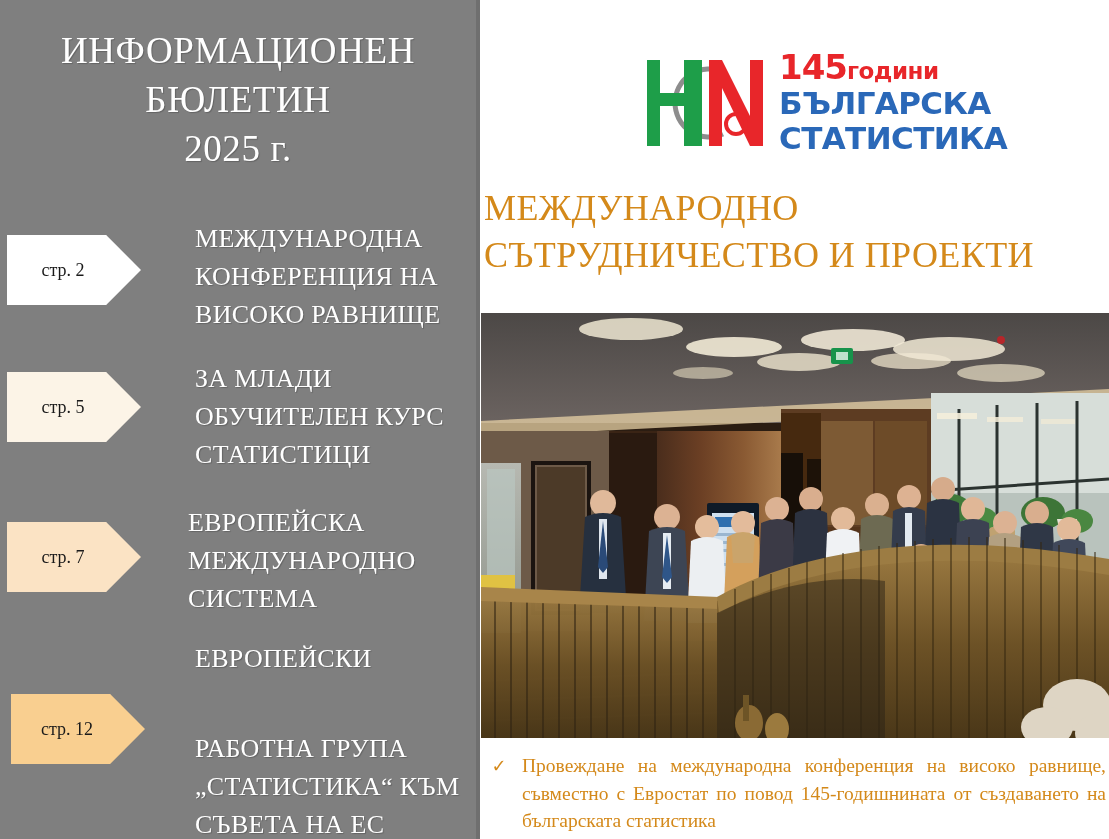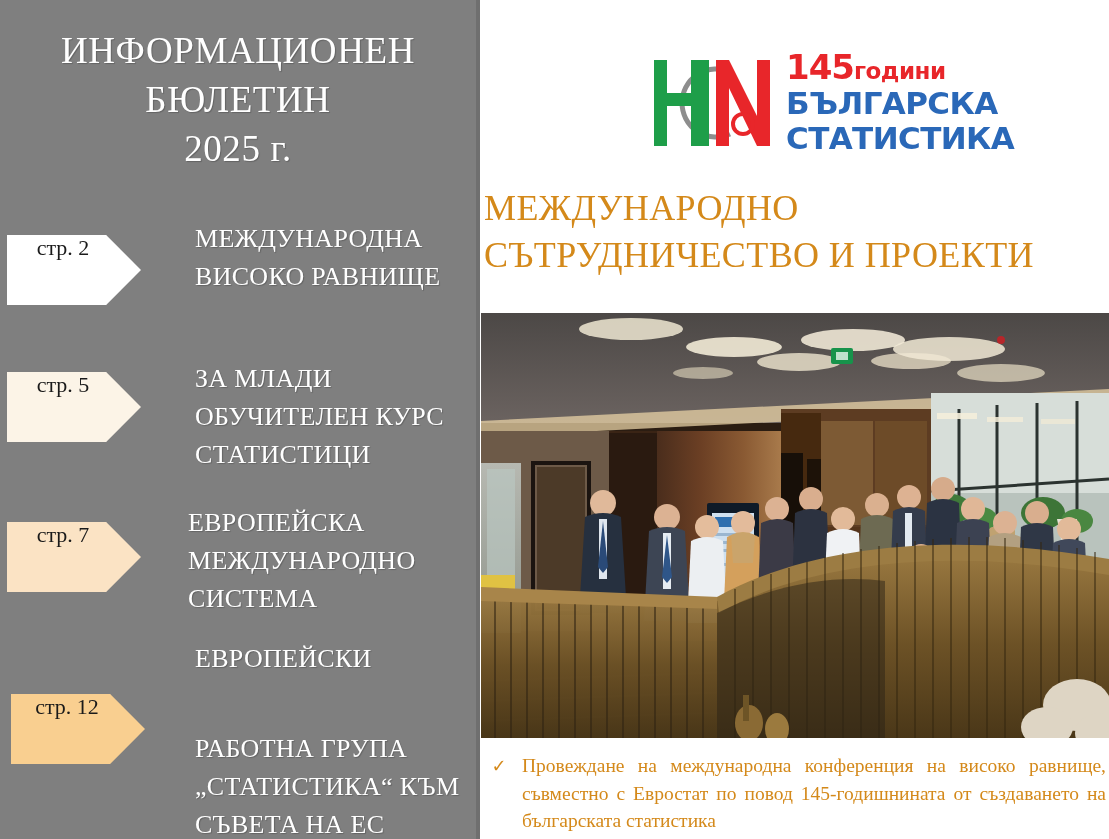--- a/index.html
+++ b/index.html
@@ -45,25 +45,26 @@
   }
   .news-title .tl { display: block; }
 
   
   .toc-row { position: absolute; left: 0; }
 
   .toc-arrow {
     position: absolute;
     height: 70px;
     display: flex;
+    align-items: center;
     justify-content: center;
     -webkit-clip-path: polygon(0 0, 74% 0, 100% 50%, 74% 100%, 0 100%);
     clip-path: polygon(0 0, 74% 0, 100% 50%, 74% 100%, 0 100%);
     color: #1a1a1a;
-    font-size: 22px;
+    font-size: 18px;
   }
   .toc-arrow .pg { transform: translateX(-11px); }
 
   .toc-text {
     position: absolute;
     color: #ffffff;
     font-size: 26px;
     line-height: 1.46;
     letter-spacing: 0.3px;
     text-shadow: 1px 1px 1px rgba(0,0,0,.22);
@@ -76,21 +77,21 @@
   #right {
     position: absolute;
     left: 480px; top: 0;
     width: 629px; height: 839px;
     background: #ffffff;
   }
 
   
   #logo-wrap {
     position: absolute;
-    left: 168px; top: 42px;
+    left: 161px; top: 42px;
     width: 300px; height: 124px;
   }
   #logo-mark {
     position: absolute; left: 0; top: 6px;
     width: 132px; height: 110px;
   }
   #logo-words {
     position: absolute; left: 138px; top: 8px;
     width: 162px;
   }
@@ -177,20 +178,21 @@
     <span class="tl">БЮЛЕТИН</span>
     <span class="tl">2025 г.</span>
   </div>
 
   <div class="toc-row" style="top:0;">
     <div class="toc-arrow" style="left:7px; top:235px; width:134px; background:#ffffff;">
       <span class="pg">стр. 2</span>
     </div>
     <div class="toc-text" style="left:155px; top:220px;">
       <span class="ln">МЕЖДУНАРОДНА</span>
+      <span class="ln">КОНФЕРЕНЦИЯ НА</span>
       <span class="ln">ВИСОКО РАВНИЩЕ</span>
     </div>
   </div>
 
   <div class="toc-row" style="top:0;">
     <div class="toc-arrow" style="left:7px; top:372px; width:134px; background:#fcf4e7;">
       <span class="pg">стр. 5</span>
     </div>
     <div class="toc-text" style="left:155px; top:360px;">
       <span class="ln">ЗА МЛАДИ</span>

